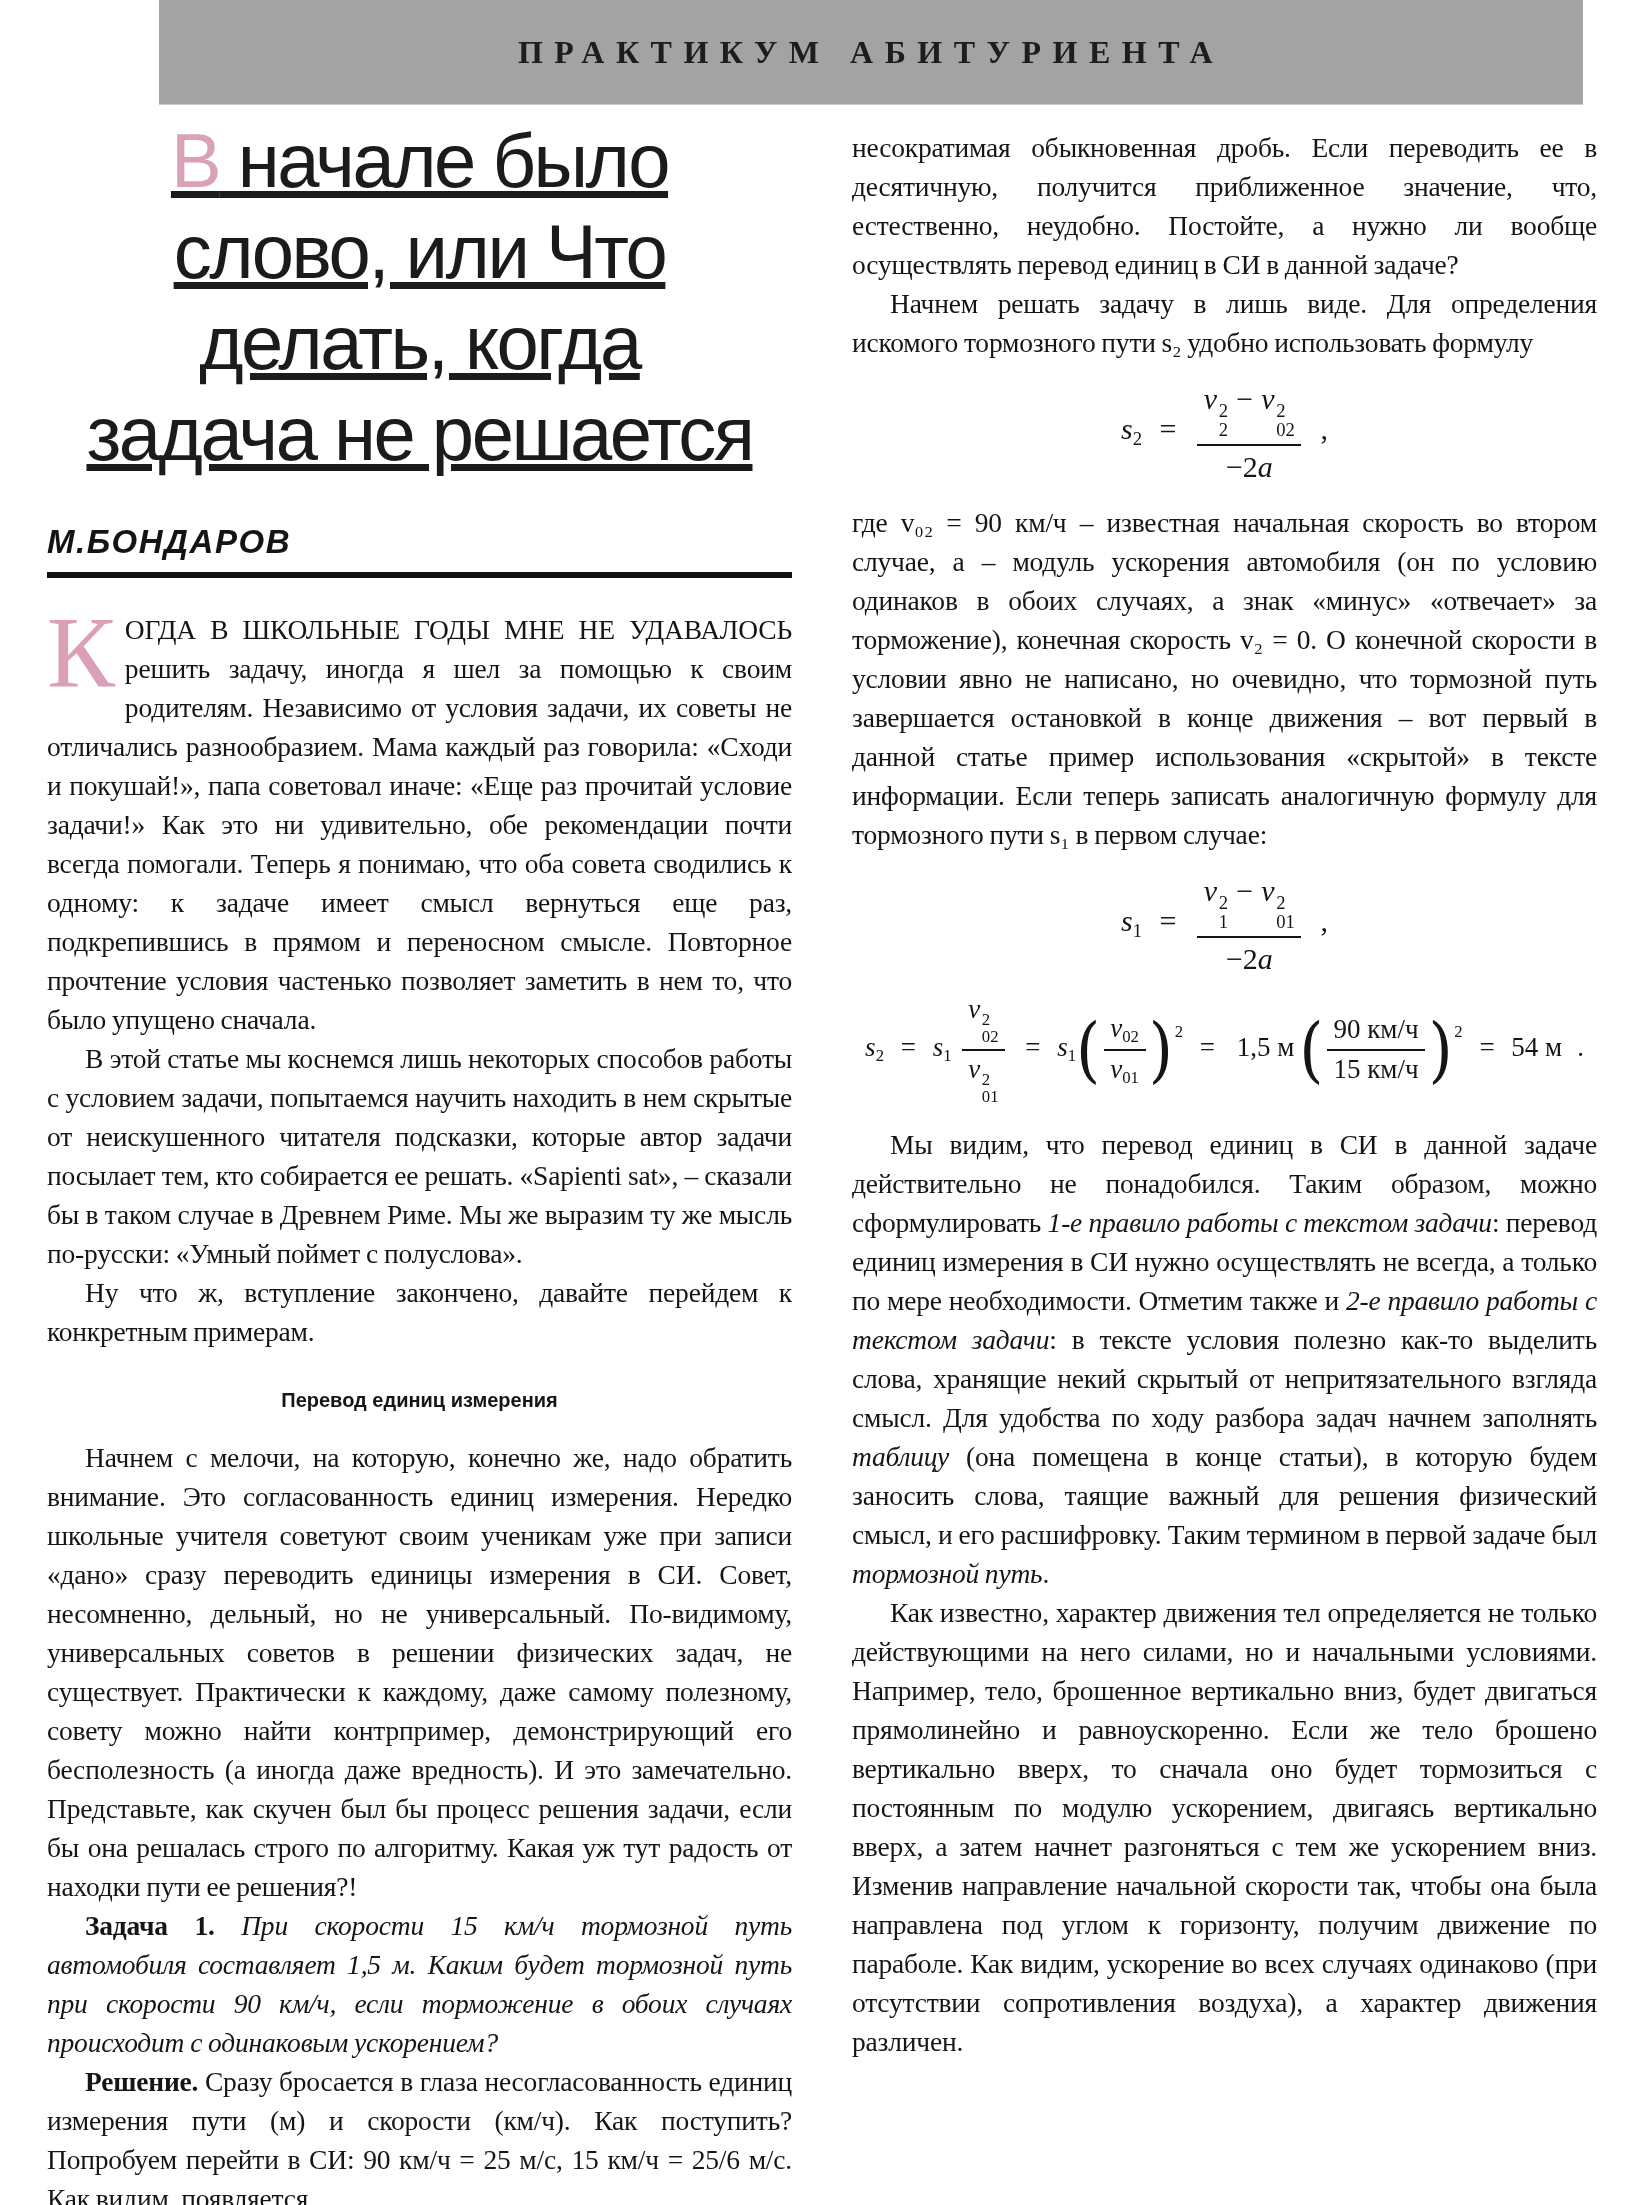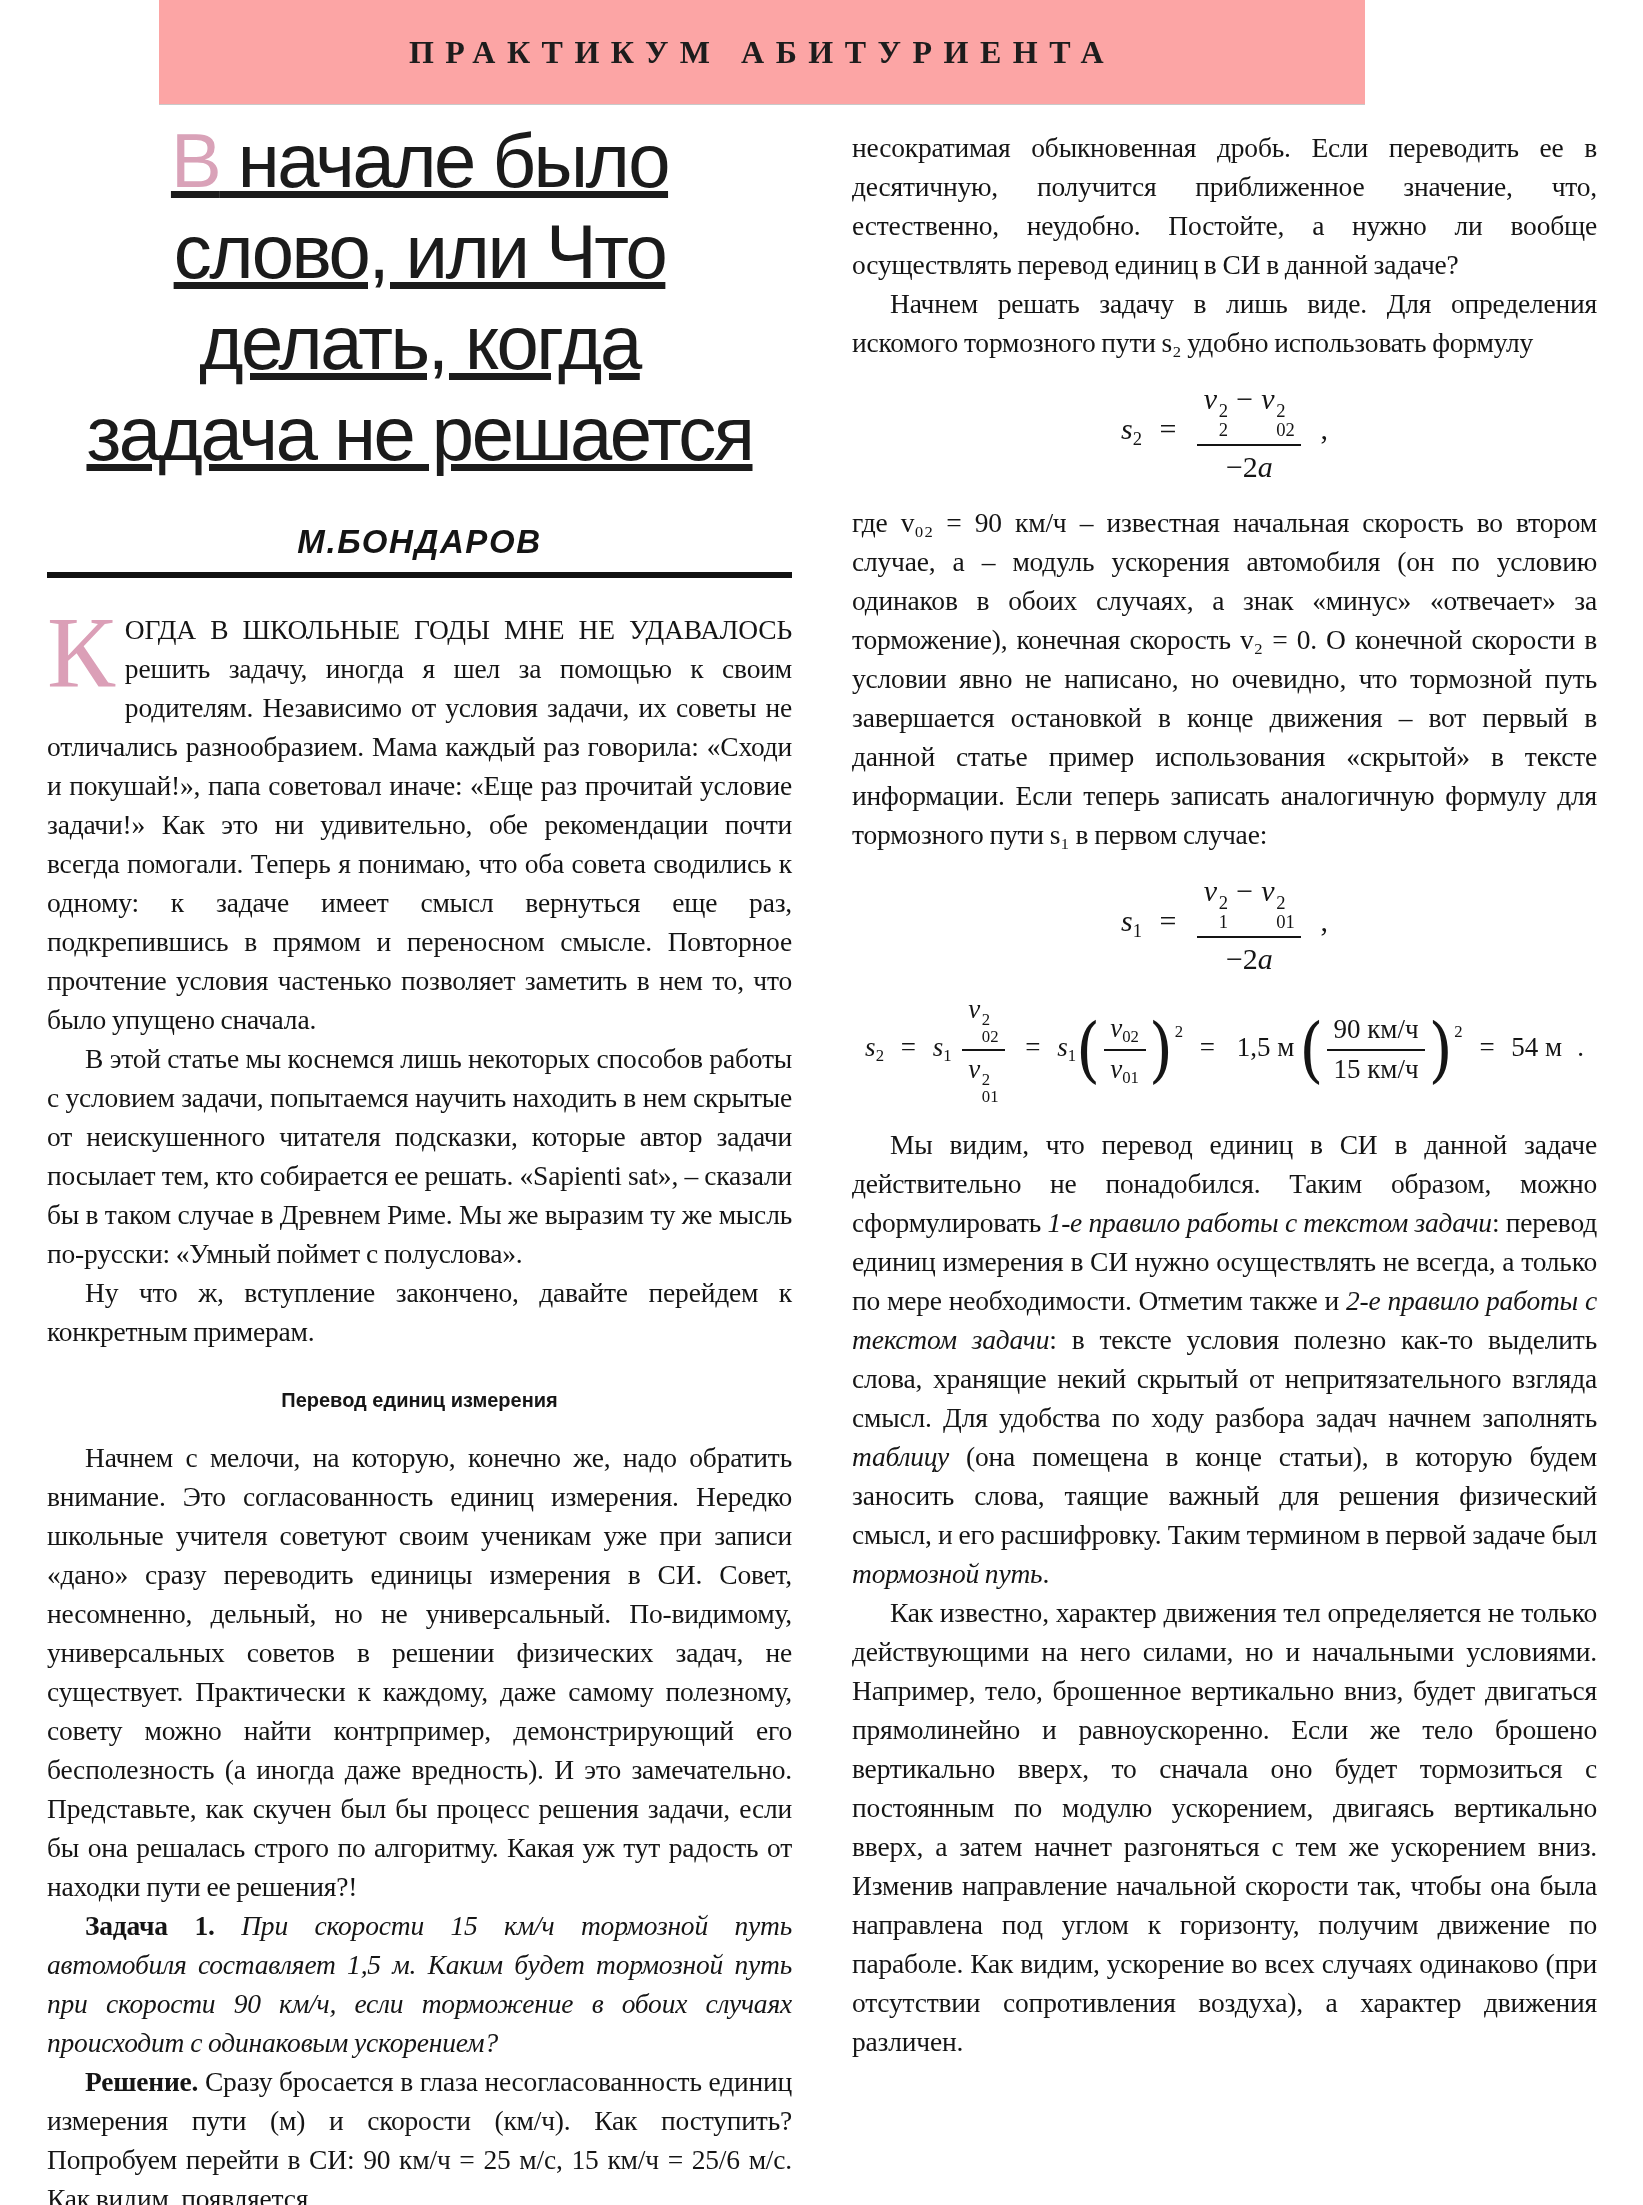--- a/index.html
+++ b/index.html
@@ -1,31 +1,31 @@
 <!DOCTYPE html>
 <html lang="ru" style="font-size:13px"><head>
 <meta charset="utf-8">
 <style>
   html,body{margin:0;padding:0;background:#ffffff;}
   .page{position:relative;width:1644px;height:2205px;background:#ffffff;overflow:hidden;
         font-family:"Liberation Serif","DejaVu Serif",serif;color:#151515;}
 
   
-  .band{position:absolute;left:159px;top:0;width:1206px;height:104px;background:#fca5a5;
+  .band{position:absolute;left:159px;top:0;width:1424px;height:104px;background:#a3a3a3;
         border-bottom:1.6px solid #c9c9c9;display:flex;align-items:center;justify-content:center;}
   .band span{font-family:"Liberation Serif","DejaVu Serif",serif;font-weight:700;font-size:32px;
         letter-spacing:11.5px;color:#1d1d1d;}
 
   
   .title{position:absolute;left:33px;top:115px;width:773px;margin:0;
          font-family:"Liberation Sans","DejaVu Sans",sans-serif;font-weight:400;
          font-size:76px;line-height:91px;letter-spacing:-2.5px;text-align:center;color:#1b1b1b;text-decoration:underline;}
   .title .ini{color:#d9a2b8;}
 
-  .author{position:absolute;left:47px;top:523px;width:745px;text-align:center;
+  .author{position:absolute;left:47px;top:523px;width:745px;text-align:left;
           font-family:"Liberation Sans","DejaVu Sans",sans-serif;font-weight:700;font-style:italic;
           font-size:33px;letter-spacing:1.6px;color:#141414;}
   .rule{position:absolute;left:47px;top:572px;width:745px;height:5.8px;background:#121212;}
 
   
   .col{position:absolute;width:745px;}
   .colL{left:47px;top:610px;}
   .colR{left:852px;top:128px;}
 
   .col p{margin:0;font-size:27.5px;line-height:39px;text-align:justify;

